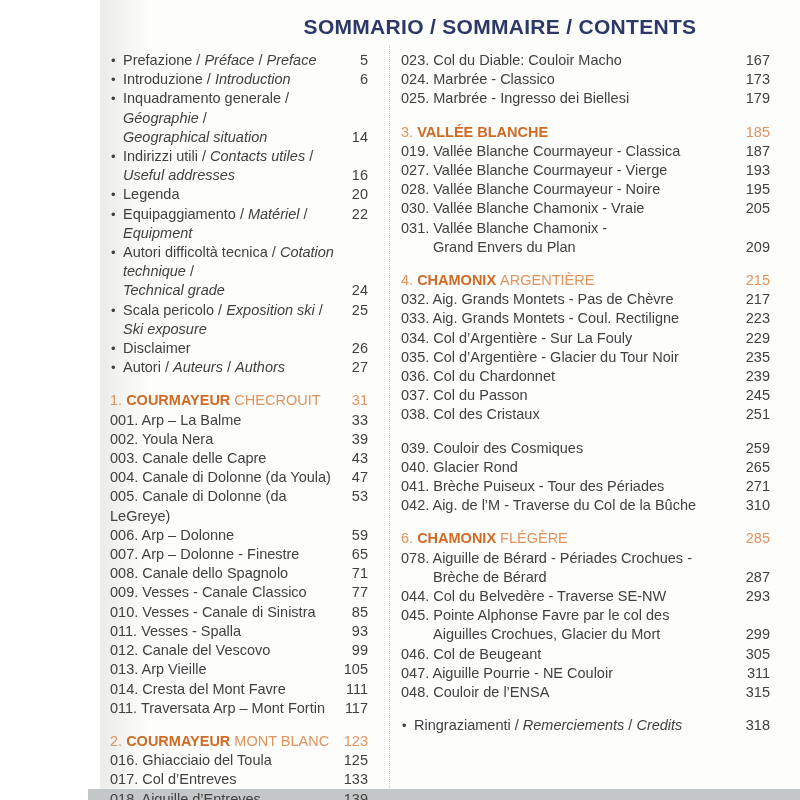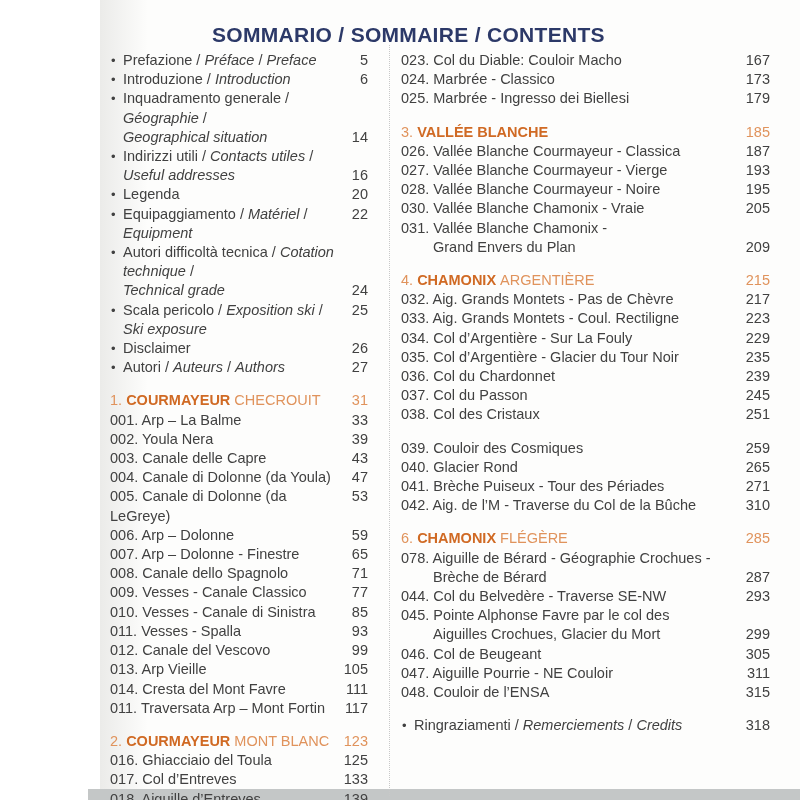--- a/index.html
+++ b/index.html
@@ -7,22 +7,22 @@
     position:relative;width:800px;height:800px;background:#ffffff;
     font-family:"Liberation Sans",sans-serif;overflow:hidden;
     --navy:#2c3968;--orange-strong:#d06a24;--orange-light:#e0935c;
     --body:#414141;--divider:#c8c8c8;--edge:#c4c7c7;
   }
   .paper-bg{position:absolute;left:100px;top:0;right:0;bottom:0;background:#fdfdfc;}
   .gutter{position:absolute;left:100px;top:0;width:48px;bottom:0;
     background:linear-gradient(90deg,#ebebe9,rgba(251,251,250,0));}
   .bottom-edge{position:absolute;left:88px;right:0;bottom:0;height:11px;background:var(--edge);}
   .title{
-    position:absolute;top:11px;left:200px;right:0;text-align:left;
-    font-size:21px;font-weight:bold;color:var(--navy);letter-spacing:.3px;margin:12px;
+    position:absolute;top:11px;left:200px;right:0;text-align:center;
+    font-size:21px;font-weight:bold;color:var(--navy);letter-spacing:.3px;margin:4px;
   }
   .columns{position:absolute;top:45px;left:110px;right:30px;bottom:4px;display:flex;}
   .col{padding-top:6px;font-size:14.5px;line-height:19.2px;color:var(--body);}
   .col-left{width:258px;padding-right:21px;border-right:1px dotted var(--divider);}
   .col-right{flex:1;padding-left:11px;}
   .block + .block{margin-top:14px;}
   .row{display:flex;align-items:baseline;}
   .label{flex:1;min-width:0;}
   .fm .label{position:relative;padding-left:13px;}
   .bullet{position:absolute;left:1px;top:0;font-size:13px;}
@@ -193,21 +193,21 @@
             <span class="label"><span>025.</span> <span>Marbrée - Ingresso dei Biellesi</span></span>
             <span class="pg">179</span>
           </div>
         </div>
         <div class="block">
           <div class="row section-header">
             <span class="label"><span class="h-num">3.</span> <span class="h-strong">VALLÉE BLANCHE</span></span>
             <span class="pg">185</span>
           </div>
           <div class="row">
-            <span class="label"><span>026.</span> <span>Vallée Blanche Courmayeur - Classica</span></span>
+            <span class="label"><span>019.</span> <span>Vallée Blanche Courmayeur - Classica</span></span>
             <span class="pg">187</span>
           </div>
           <div class="row">
             <span class="label"><span>027.</span> <span>Vallée Blanche Courmayeur - Vierge</span></span>
             <span class="pg">193</span>
           </div>
           <div class="row">
             <span class="label"><span>028.</span> <span>Vallée Blanche Courmayeur - Noire</span></span>
             <span class="pg">195</span>
           </div>
@@ -274,21 +274,21 @@
             <span class="label"><span>042.</span> <span>Aig. de l’M - Traverse du Col de la Bûche</span></span>
             <span class="pg">310</span>
           </div>
         </div>
         <div class="block">
           <div class="row section-header">
             <span class="label"><span class="h-num">6.</span> <span class="h-strong">CHAMONIX</span> <span class="h-rest">FLÉGÈRE</span></span>
             <span class="pg">285</span>
           </div>
           <div class="row">
-            <span class="label"><span>078.</span> <span>Aiguille de Bérard - Géographie Crochues -</span></span>
+            <span class="label"><span>078.</span> <span>Aiguille de Bérard - Périades Crochues -</span></span>
           </div>
           <div class="row cont">
             <span class="label">Brèche de Bérard</span>
             <span class="pg">287</span>
           </div>
           <div class="row">
             <span class="label"><span>044.</span> <span>Col du Belvedère - Traverse SE-NW</span></span>
             <span class="pg">293</span>
           </div>
           <div class="row">

